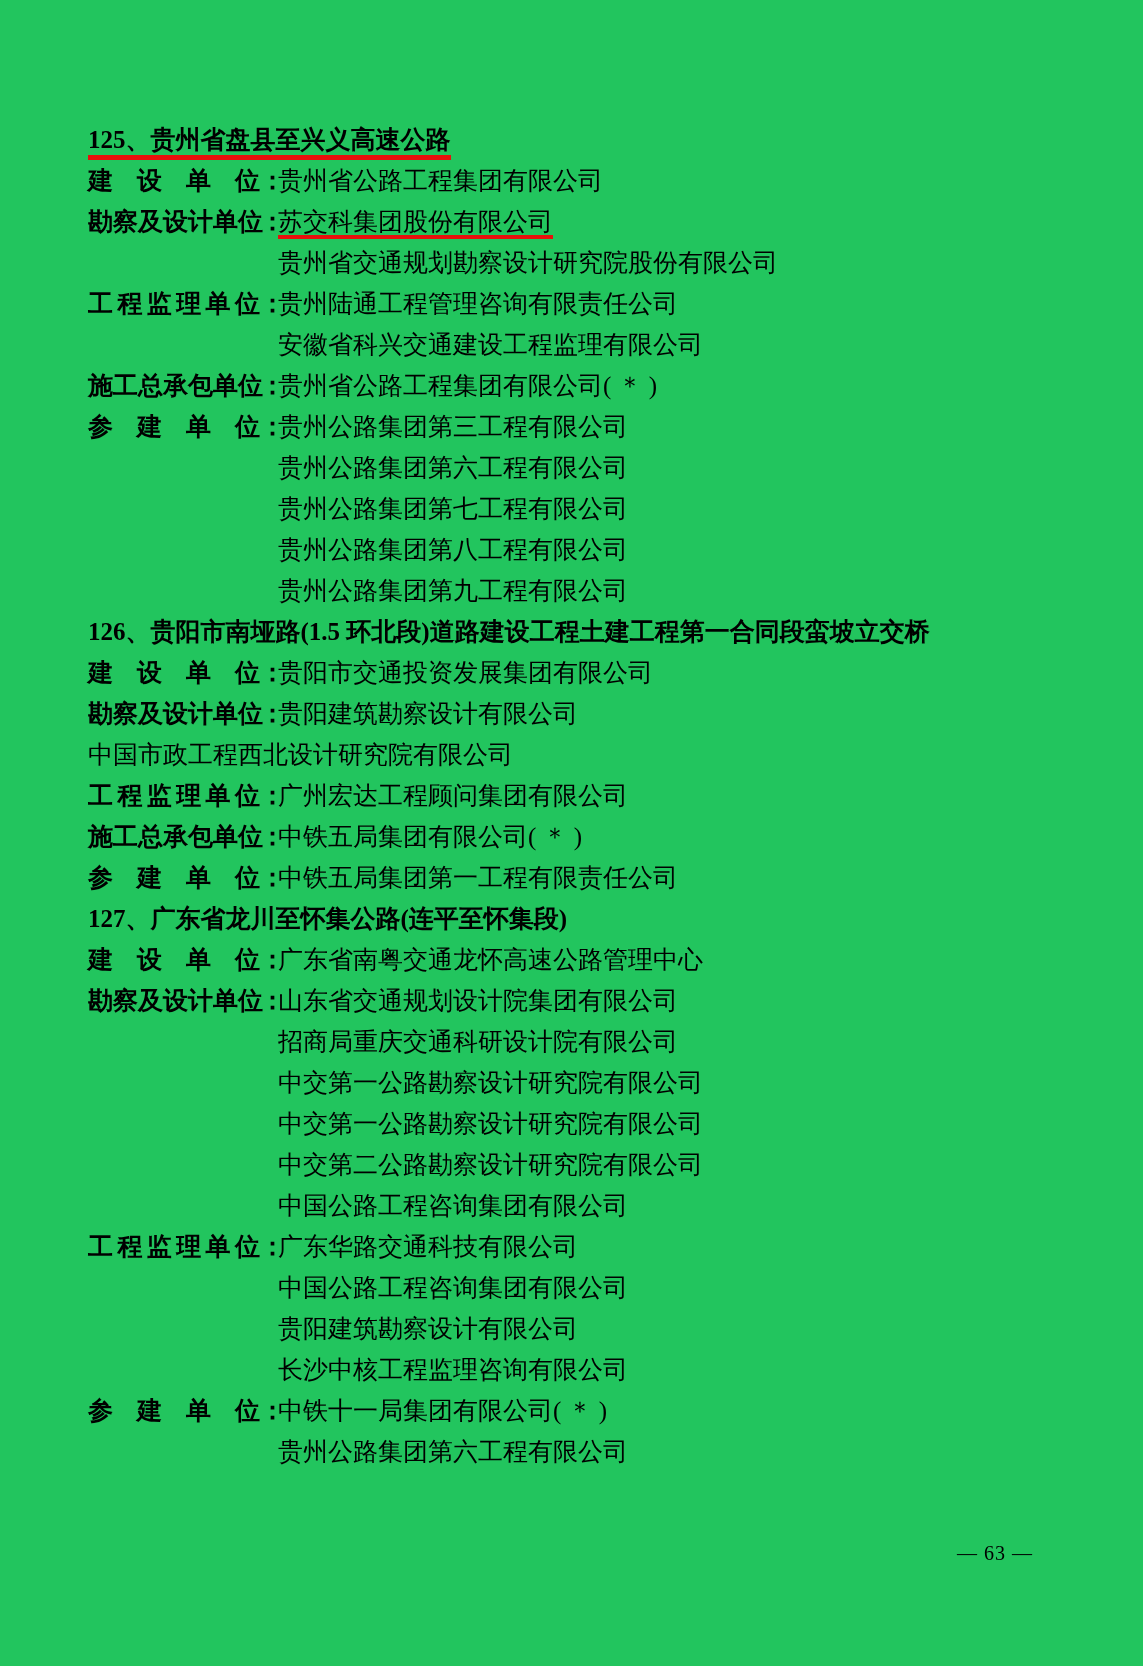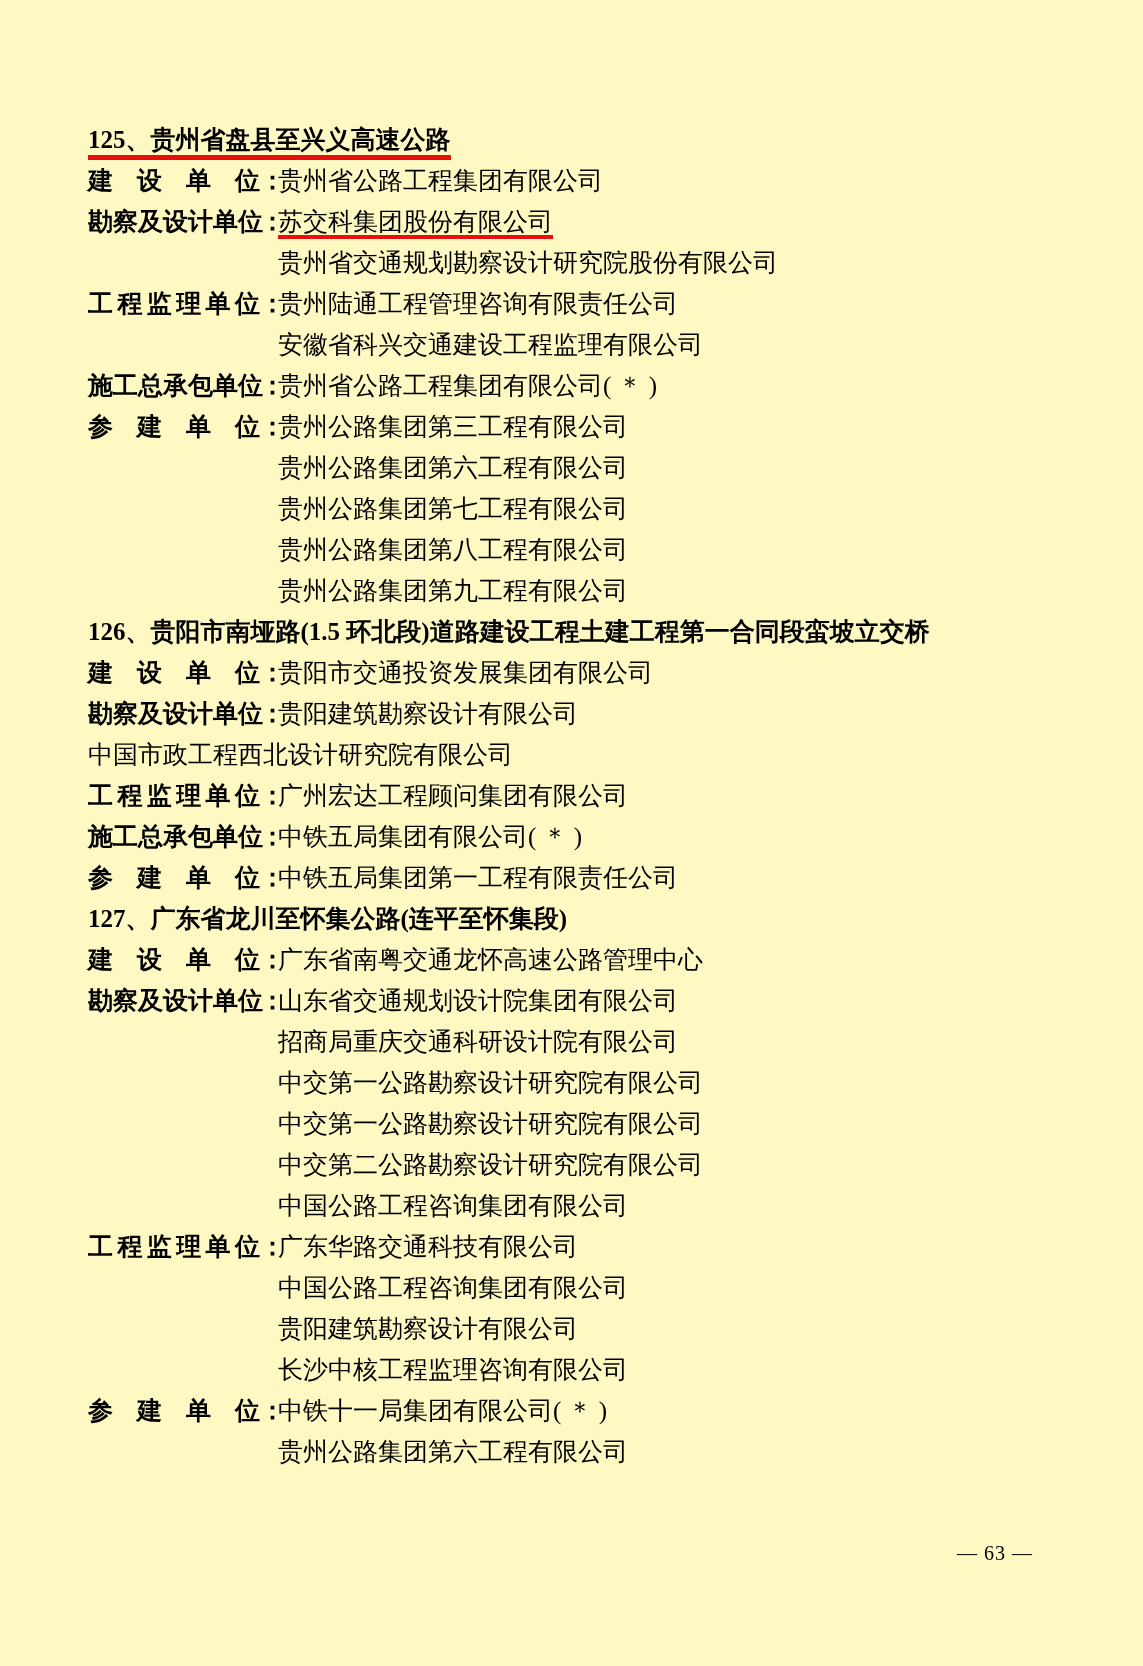--- a/index.html
+++ b/index.html
@@ -2,21 +2,21 @@
 <html style="--accent: #e8100c;"><head>
 <meta charset="utf-8">
 <style>
   :root { --accent: #e8100c; --ink: #000000; }
   * { margin: 0; padding: 0; box-sizing: border-box; }
   html, body { background: #ffffff; }
   .page {
     position: relative;
     width: 1143px;
     height: 1666px;
-    background: #fef9c3;
+    background: #22c55e;
     color: var(--ink);
     font-family: "Liberation Serif", "DejaVu Serif", serif;
     overflow: hidden;
   }
   .content {
     position: absolute;
     left: 88px;
     top: 119px;
     width: 1000px;
     font-size: 25px;

